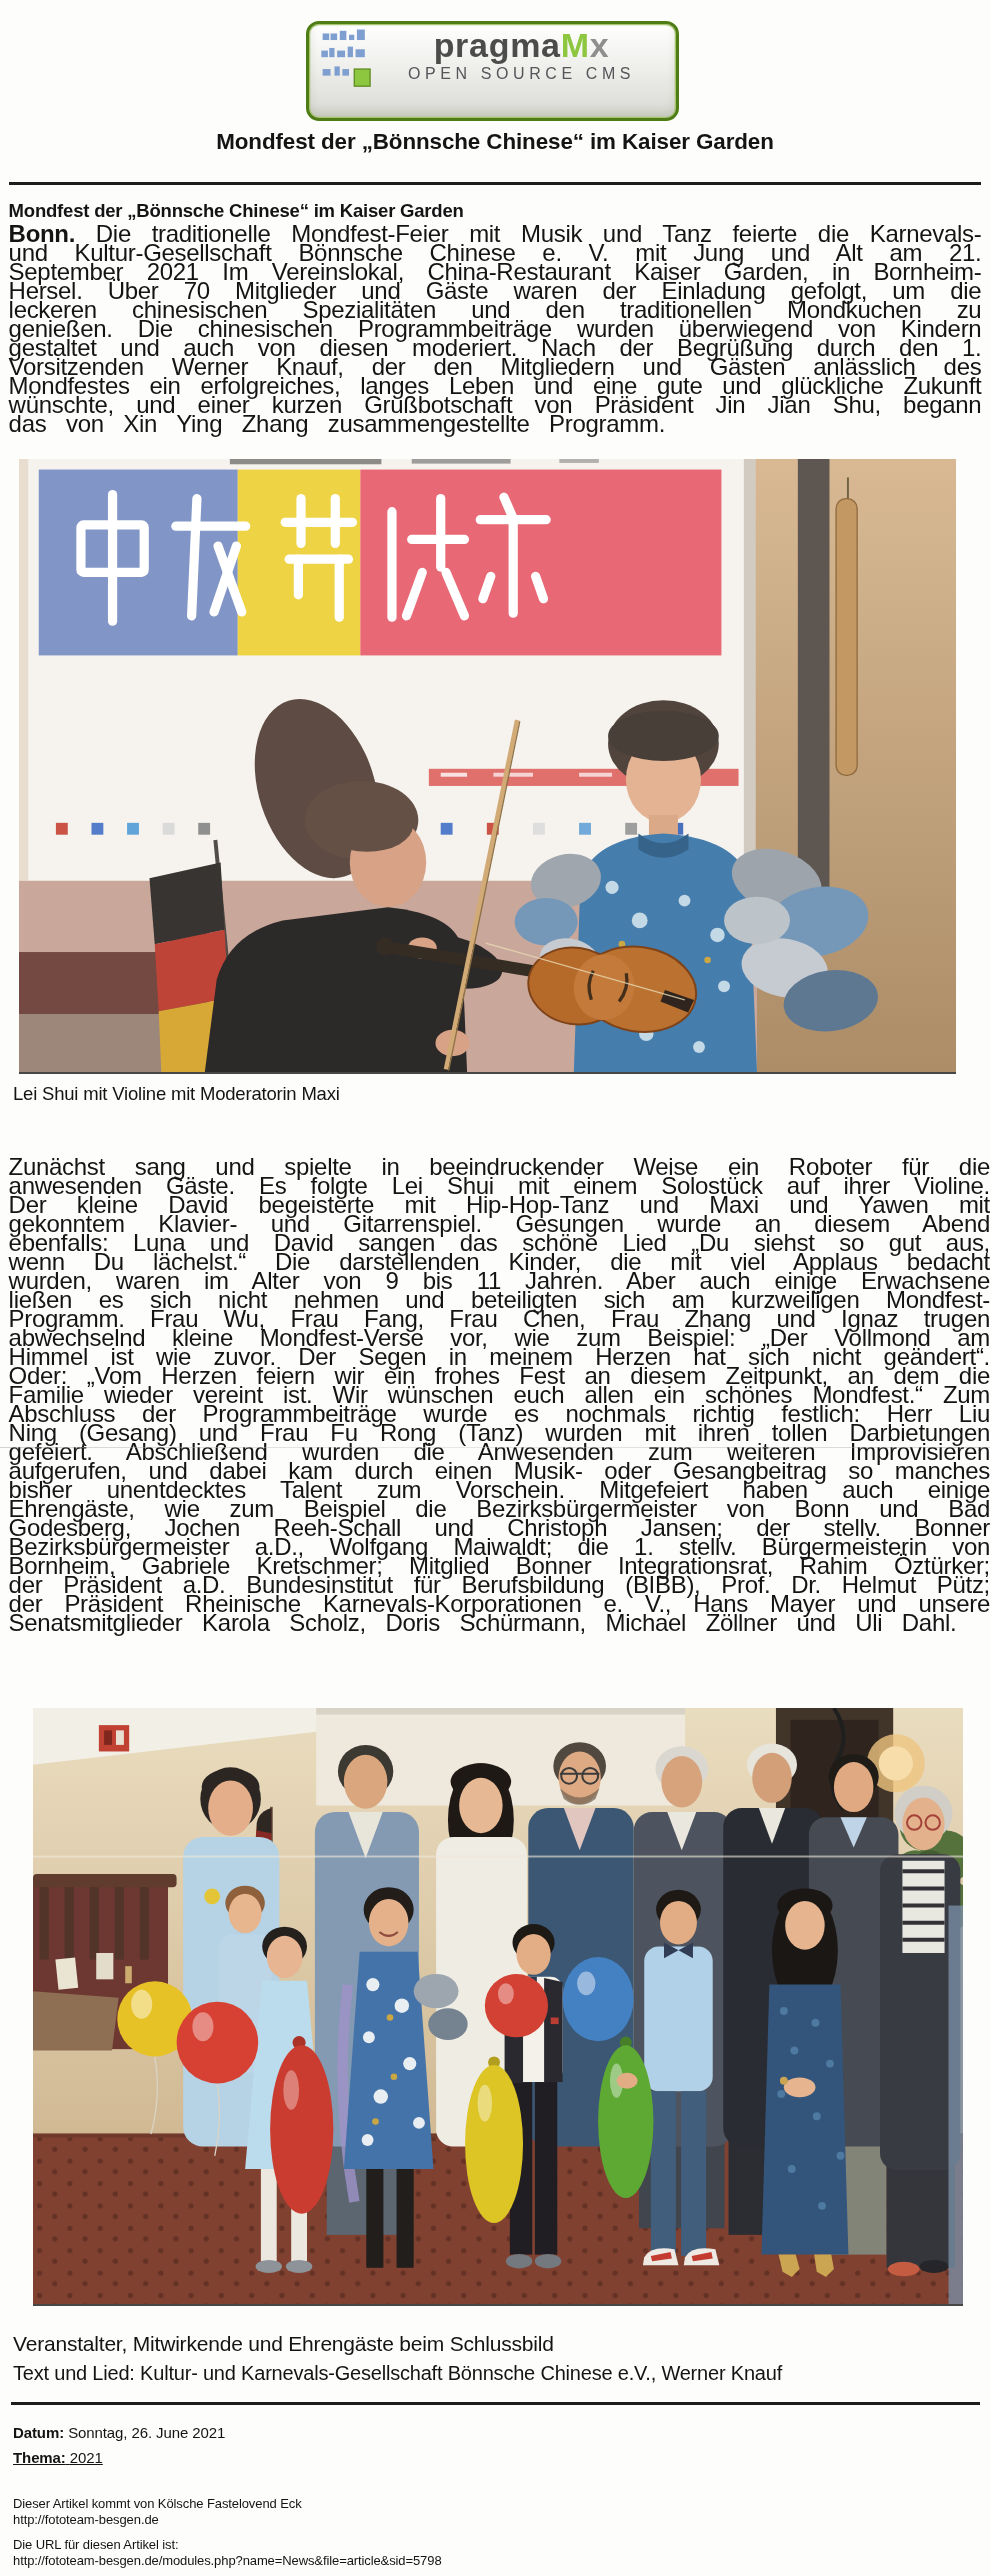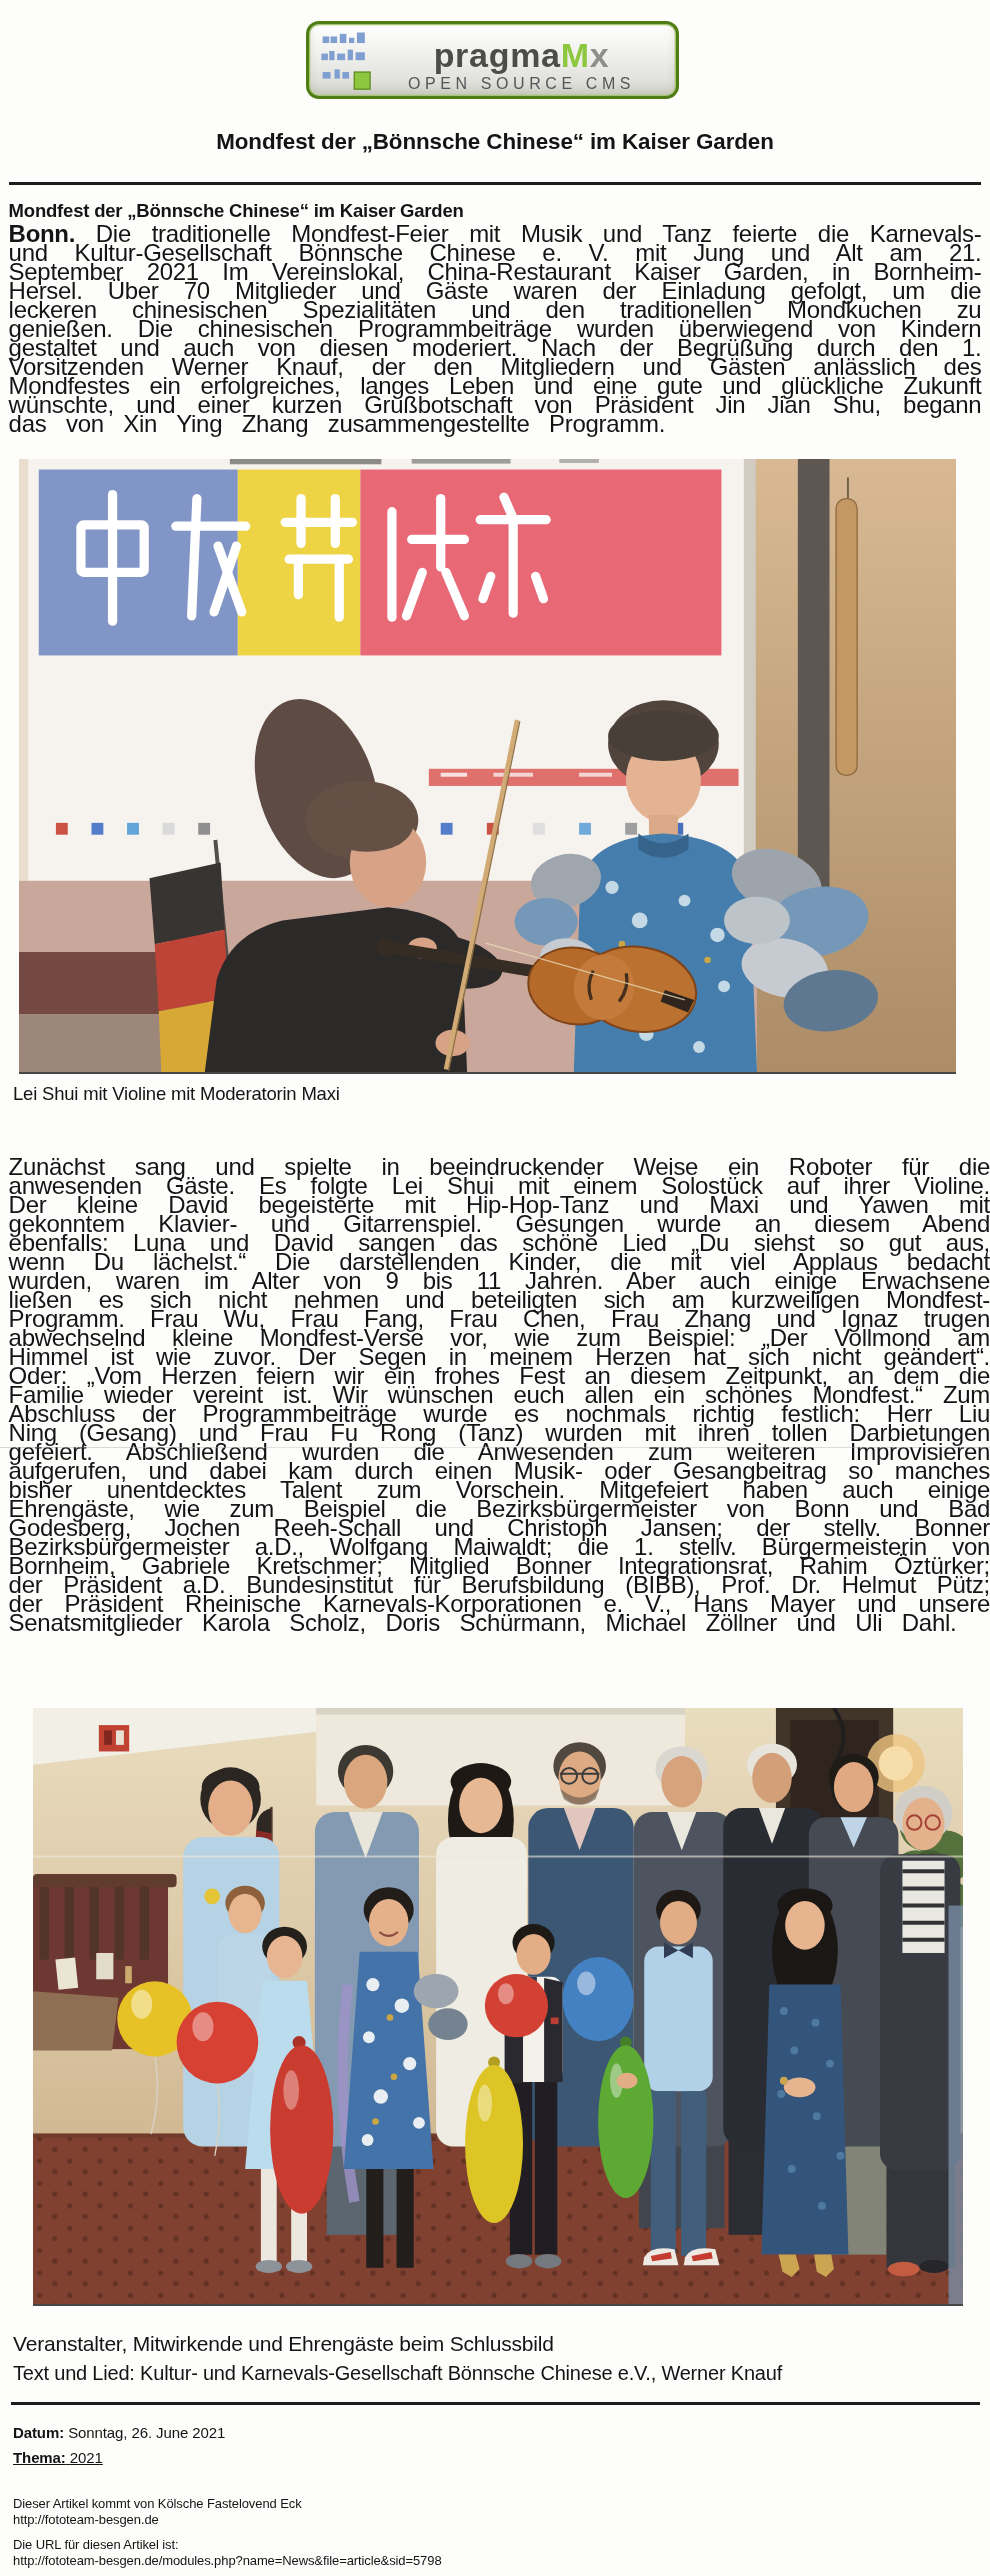--- a/index.html
+++ b/index.html
@@ -1,24 +1,24 @@
 <!DOCTYPE html>
 <html lang="de" style="font-size:10.5px"><head>
 <meta charset="utf-8">
 <style>
   html,body{margin:0;padding:0;background:#9a9a9a;}
   .page{position:relative;width:990px;height:2576px;margin:0 auto;background:#fdfdfc;
         font-family:"Liberation Sans", sans-serif;color:#141414;overflow:hidden;}
 
   
-  .logo{position:absolute;left:306px;top:21px;width:373px;height:78px;box-sizing:border-box;
+  .logo{position:absolute;left:306px;top:21px;width:373px;height:100px;box-sizing:border-box;
         border:3.3px solid #4e7d15;border-radius:13px;
         background:linear-gradient(180deg,#ffffff 0%,#efefec 45%,#d8d8d3 100%);
         box-shadow:inset 0 0 0 1.3px #a9c46f, inset 0 -5.3px 9.2px rgba(90,110,50,.18);
-        display:flex;align-items:flex-end;padding:4px 10.5px;}
+        display:flex;align-items:flex-start;padding:4px 10.5px;}
   .logo-pixels{width:58px;height:61px;flex:0 0 auto;}
   .logo-text{flex:1;text-align:center;line-height:1;}
   .logo-word{font-weight:bold;font-size:34px;letter-spacing:0.7px;color:#4c4c4a;}
   .logo-word .accent{color:#8dc63f;}
   .logo-word .tail{color:#8f8f8d;}
   .logo-sub{font-size:16px;letter-spacing:4.6px;color:#55555a;margin-top:4px;}
 
   
   .page-title{position:absolute;top:129px;left:0;width:100%;margin:0;text-align:center;
               font-size:22.4px;font-weight:bold;letter-spacing:-0.1px;}

